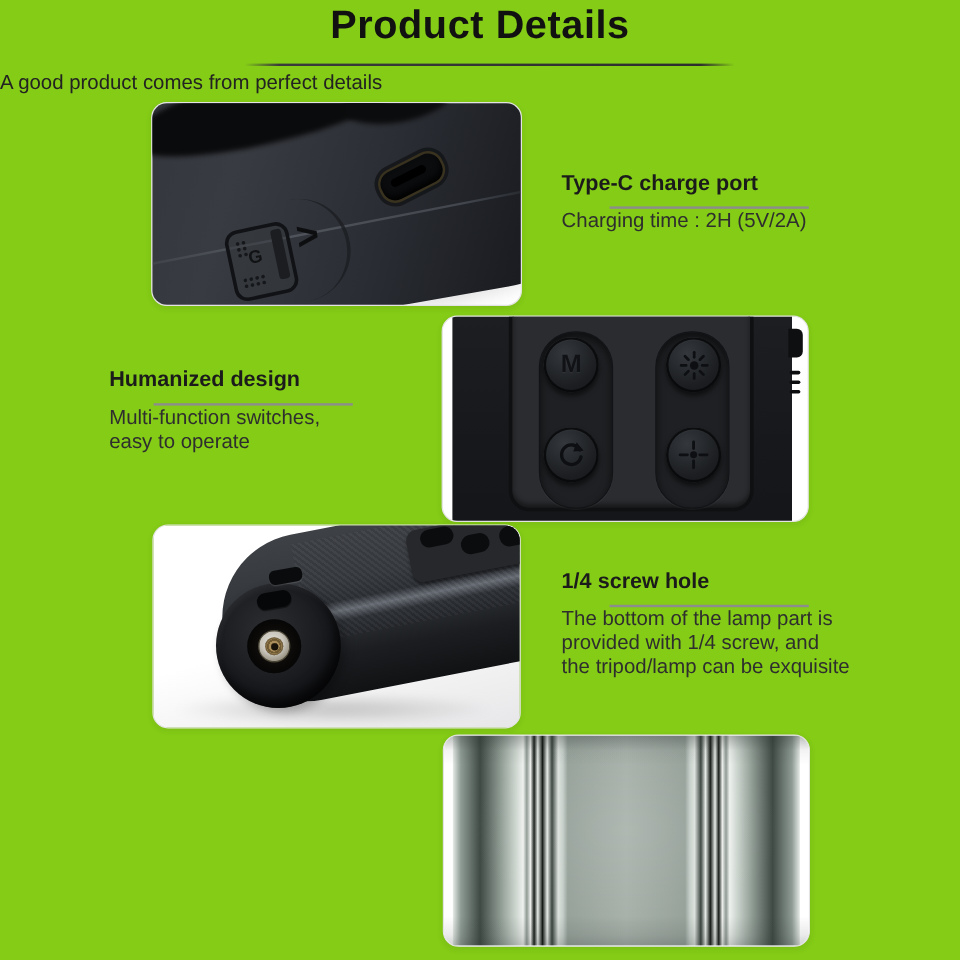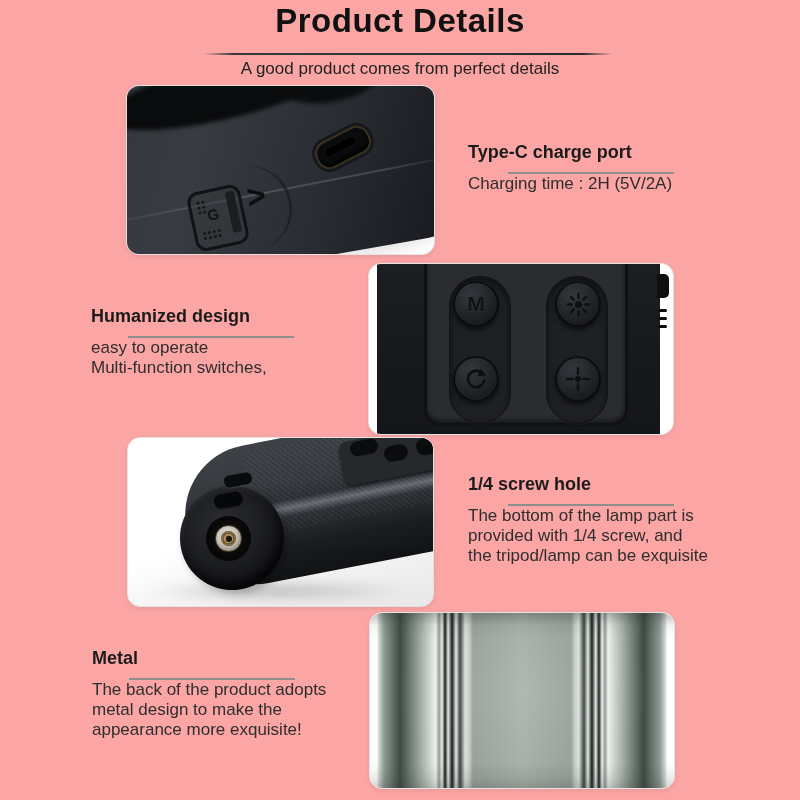--- a/index.html
+++ b/index.html
@@ -1,24 +1,24 @@
 <!DOCTYPE html>
 <html><head>
 <meta charset="utf-8">
 <style>
   html,body{margin:0;padding:0;background:#ffffff;}
-  .canvas{position:relative;width:800px;height:800px;background:#fca5a5;overflow:hidden;
+  .canvas{position:relative;width:800px;height:800px;background:#84cc16;overflow:hidden;
           font-family:"Liberation Sans","DejaVu Sans",sans-serif;color:#1c1c1c;}
 
   
   .page-title{position:absolute;left:0;top:2px;width:800px;text-align:center;
               font-size:33px;font-weight:bold;letter-spacing:.5px;color:#111;}
   .title-divider{position:absolute;left:204px;top:53px;width:408px;height:2px;
               background:linear-gradient(90deg,rgba(60,60,60,0) 0%,#3a3a3a 7%,#2d2d2d 93%,rgba(60,60,60,0) 100%);}
-  .page-subtitle{position:absolute;left:0;top:59px;width:800px;text-align:center;
+  .page-subtitle{position:absolute;left:0;top:59px;width:800px;
               font-size:17px;color:#222;}
 
   
   .tb{position:absolute;text-align:left;}
   .tb h2{margin:0;font-size:18px;font-weight:bold;color:#1b1b1b;line-height:21px;}
   .rule{width:166px;height:2px;background:#8d8d8d;margin:9px auto 0;}
   .cap-line{font-size:17px;line-height:20px;color:#2e2e2e;}
   .cap-line:first-of-type{margin-top:11px;}
   .tb1{left:468px;top:142px;width:245px;}
   .tb2{left:91px; top:306px;width:240px;}
@@ -197,22 +197,22 @@
           <line x1="13" y1="17.8" x2="13" y2="23"></line>
             <line x1="13" y1="3" x2="13" y2="8.2"></line>
         </g>
       </svg>
     </div>
   </figure>
 
   <div class="tb tb2">
     <h2>Humanized design</h2>
     <div class="rule"></div>
+    <div class="cap-line">Multi-function switches,</div>
     <div class="cap-line">easy to operate</div>
-    <div class="cap-line">Multi-function switches,</div>
   </div>
 
   <figure class="photo photo-c" style="margin:0;">
     <div class="shadowC"></div>
     <div class="bodyC"></div>
     <div class="gripC"></div>
     <div class="panelC"></div>
     <div class="nubC" style="left:222px;top:2px;width:28px;height:15px;"></div>
     <div class="nubC" style="left:256px;top:7px;width:24px;height:16px;"></div>
     <div class="nubC" style="left:288px;top:-1px;width:30px;height:17px;"></div>
@@ -236,21 +236,14 @@
     <div class="cap-line">provided with 1/4 screw, and</div>
     <div class="cap-line">the tripod/lamp can be exquisite</div>
   </div>
 
   <figure class="photo photo-d" style="margin:0;">
     <div class="metalD"></div>
     <div class="metalD-shade"></div>
     <div class="metalD-sheen"></div>
   </figure>
 
-  <div class="tb tb4">
-    <h2>Metal</h2>
-    <div class="rule"></div>
-    <div class="cap-line">The back of the product adopts</div>
-    <div class="cap-line">metal design to make the</div>
-    <div class="cap-line">appearance more exquisite!</div>
-  </div>
 
 </div>
 
 </body></html>

